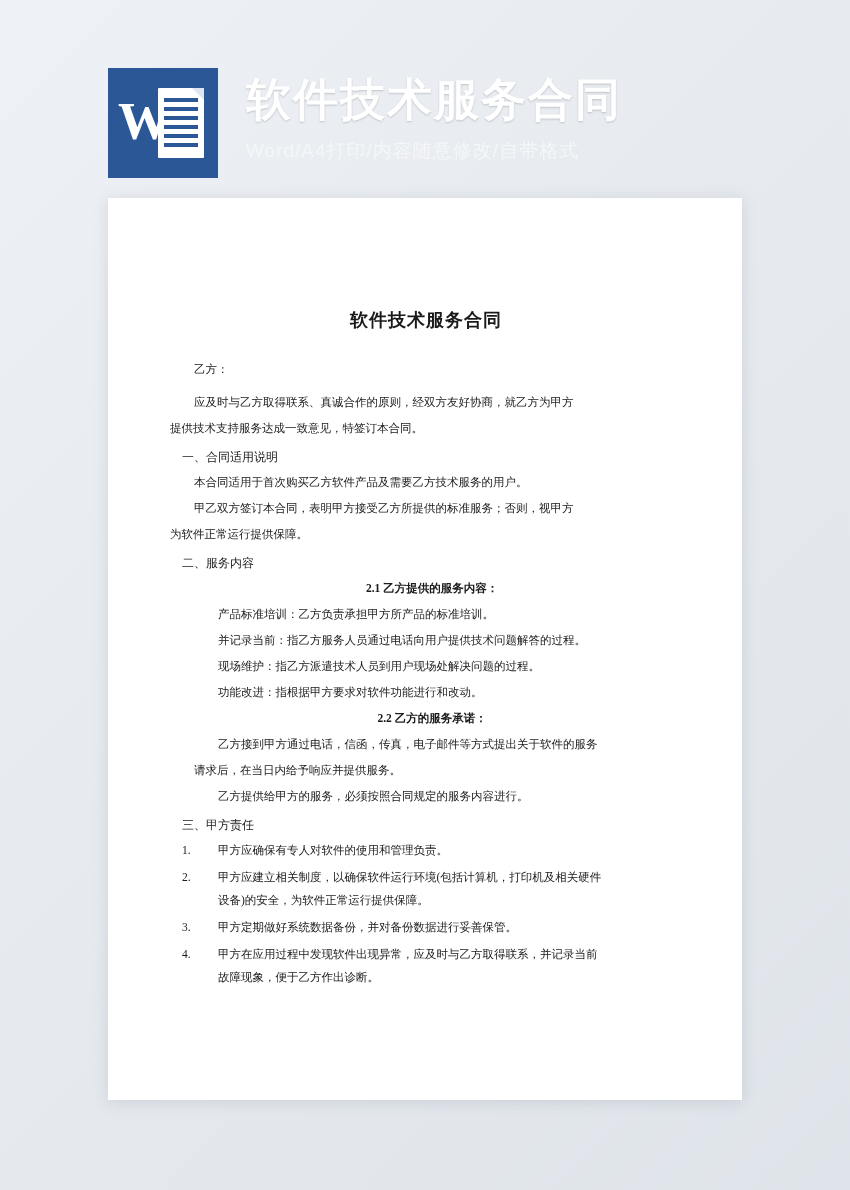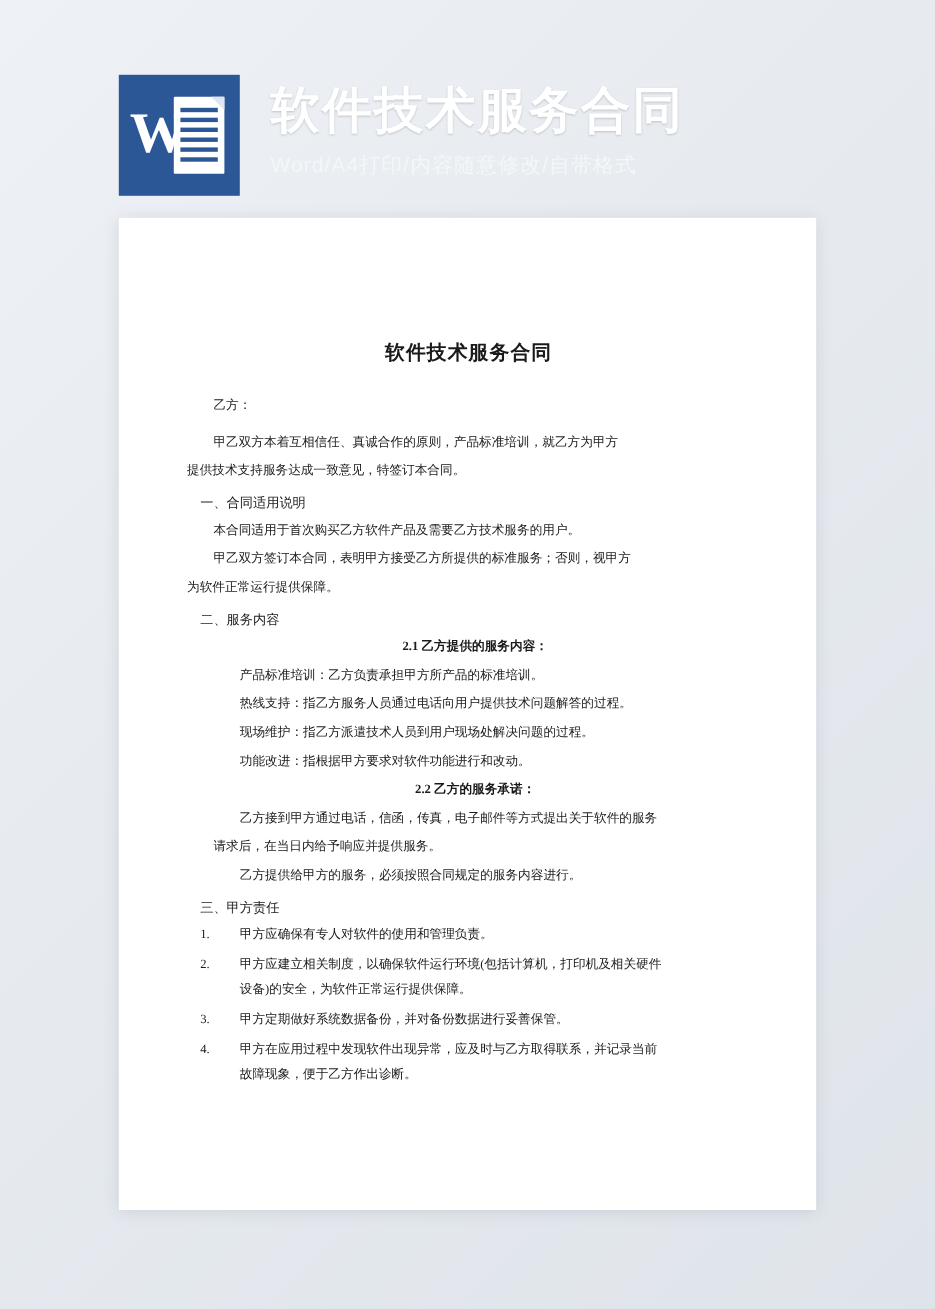--- a/index.html
+++ b/index.html
@@ -174,34 +174,34 @@
 <div class="page">
   <div class="doc-body">
 
     <div class="doc-title">软件技术服务合同</div>
 
     <div class="para-block">
       <p class="p ind1">乙方：</p>
     </div>
 
     <div class="para-block gap-top">
-      <p class="p ind1">甲乙双方本着互相信任、真诚合作的原则，产品标准培训，就乙方为甲方</p>
+      <p class="p ind1">应及时与乙方取得联系、真诚合作的原则，经双方友好协商，就乙方为甲方</p>
       <p class="p">提供技术支持服务达成一致意见，特签订本合同。</p>
     </div>
 
     <div class="sec">一、合同适用说明</div>
     <p class="p ind1">本合同适用于首次购买乙方软件产品及需要乙方技术服务的用户。</p>
     <p class="p ind1">甲乙双方签订本合同，表明甲方接受乙方所提供的标准服务；否则，视甲方</p>
     <p class="p">为软件正常运行提供保障。</p>
 
     <div class="sec">二、服务内容</div>
 
     <p class="p bold" style="padding-left:12px;">2.1  乙方提供的服务内容：</p>
     <p class="p ind2">产品标准培训：乙方负责承担甲方所产品的标准培训。</p>
-    <p class="p ind2">热线支持：指乙方服务人员通过电话向用户提供技术问题解答的过程。</p>
+    <p class="p ind2">并记录当前：指乙方服务人员通过电话向用户提供技术问题解答的过程。</p>
     <p class="p ind2">现场维护：指乙方派遣技术人员到用户现场处解决问题的过程。</p>
     <p class="p ind2">功能改进：指根据甲方要求对软件功能进行和改动。</p>
 
     <p class="p bold" style="padding-left:12px;">2.2  乙方的服务承诺：</p>
     <p class="p ind2">乙方接到甲方通过电话，信函，传真，电子邮件等方式提出关于软件的服务</p>
     <p class="p ind1">请求后，在当日内给予响应并提供服务。</p>
     <p class="p ind2">乙方提供给甲方的服务，必须按照合同规定的服务内容进行。</p>
 
     <div class="sec">三、甲方责任</div>
     <ul class="numlist">

